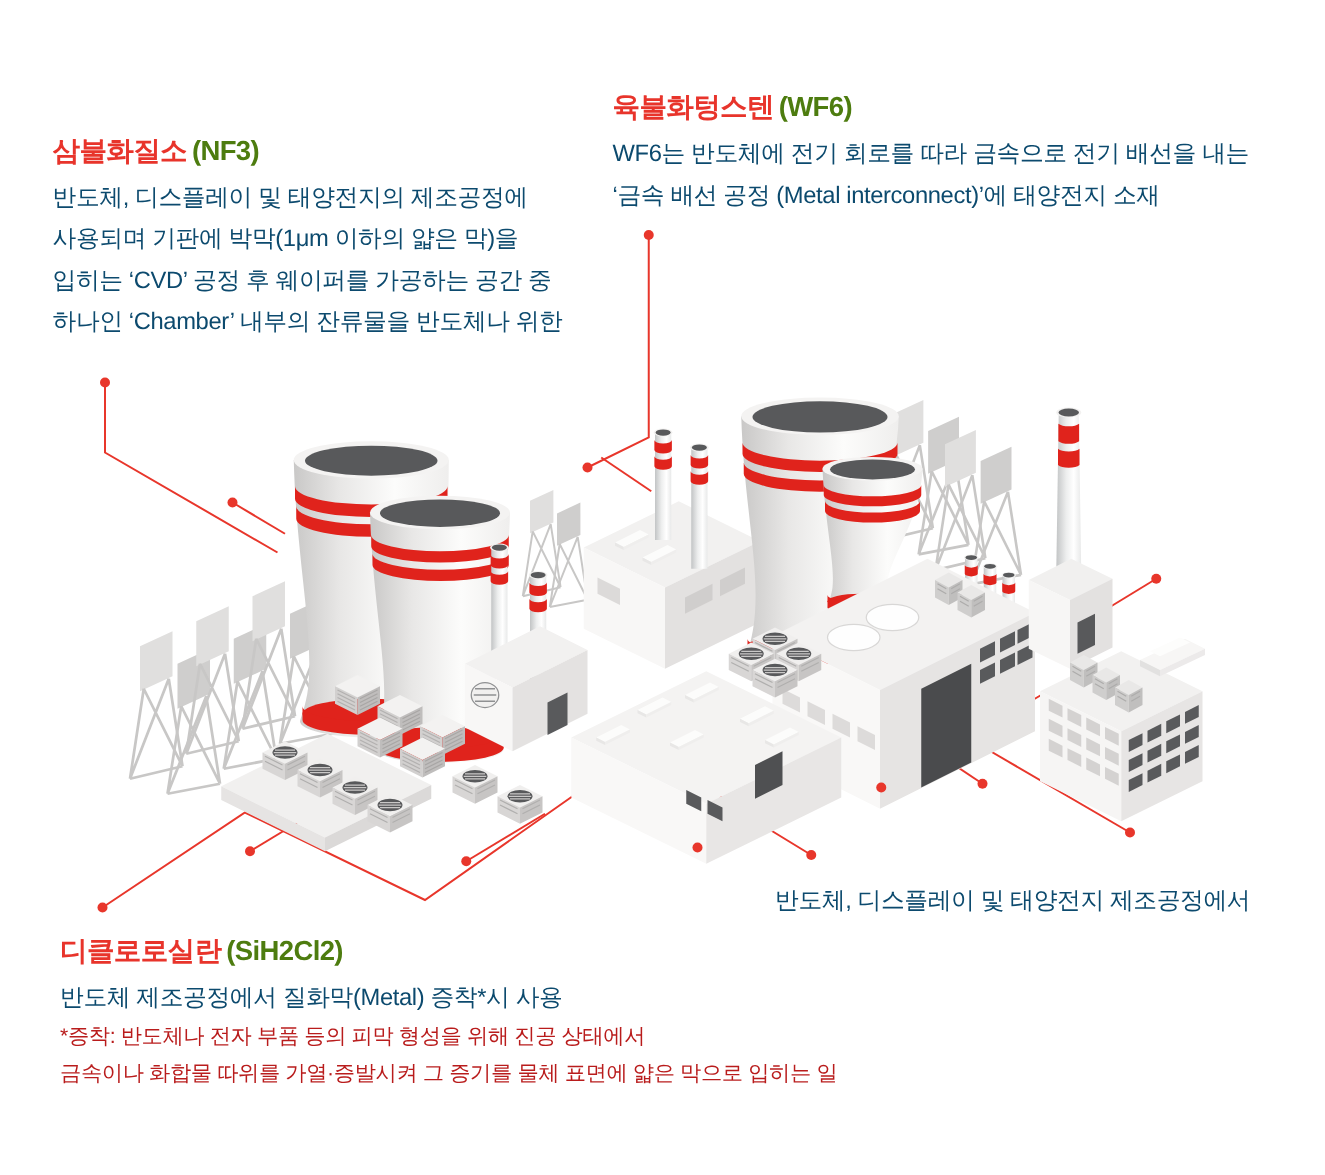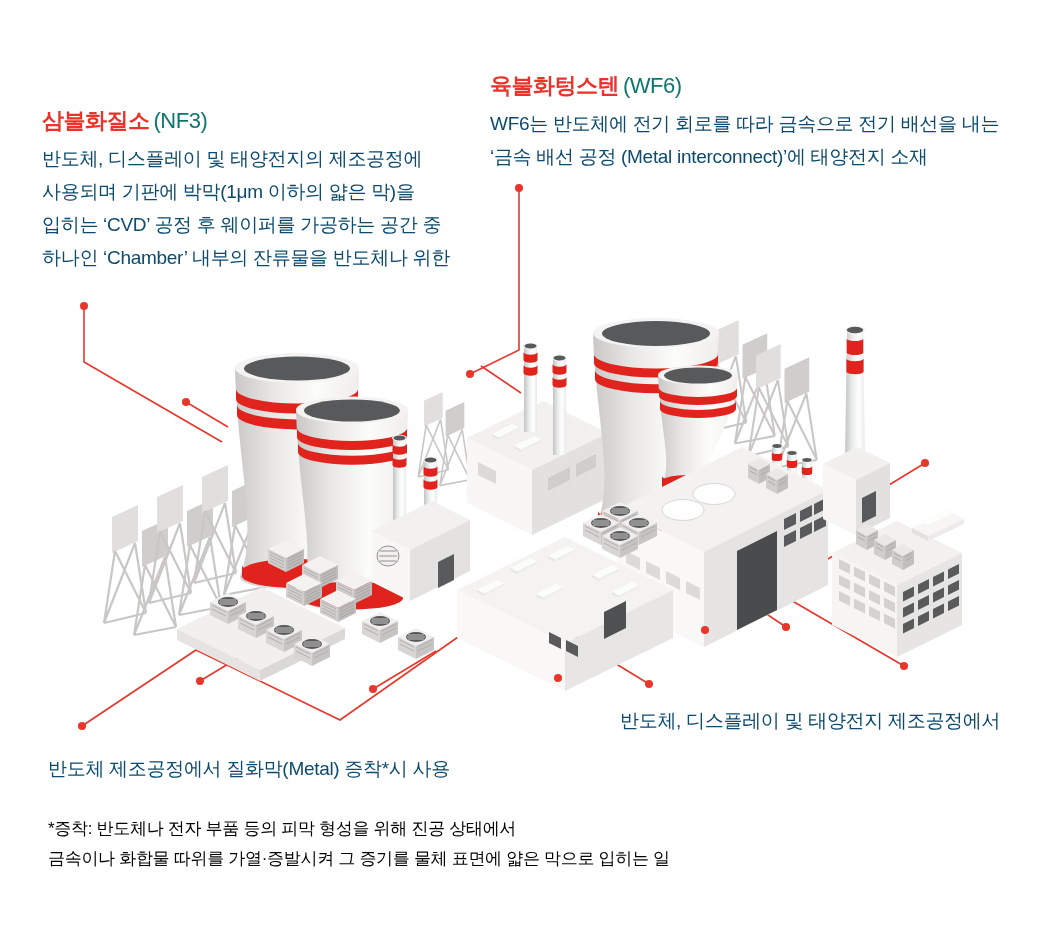--- a/index.html
+++ b/index.html
@@ -1,24 +1,24 @@
 <!DOCTYPE html>
 <html><head>
 <meta charset="utf-8">
 <style>
   html,body{margin:0;padding:0;background:#fff;}
   .canvas{position:relative;width:1060px;height:940px;background:#ffffff;overflow:hidden;
           font-family:"Liberation Sans", sans-serif;}
   .scene{position:absolute;left:0;top:0;width:1060px;height:940px;}
   .label{position:absolute;z-index:5;}
   .label .ttl{font-size:22px;font-weight:700;color:#e8342b;letter-spacing:-0.5px;white-space:nowrap;}
-  .label .ttl .formula{color:#0f766e;font-weight:400;margin-left:4px;}
+  .label .ttl .formula{color:#4d7c0f;font-weight:700;margin-left:4px;}
   .label .body{margin-top:6px;font-size:19px;line-height:33px;color:#0c4a6e;letter-spacing:-0.3px;}
   .label .body div{white-space:nowrap;}
-  .footnote{position:absolute;z-index:5;font-size:17px;line-height:30px;color:#000000;letter-spacing:-0.3px;}
+  .footnote{position:absolute;z-index:5;font-size:17px;line-height:30px;color:#b91c1c;letter-spacing:-0.3px;}
   .footnote div{white-space:nowrap;}
 </style>
 </head>
 <body>
 
 <div class="canvas">
 
   <svg class="scene" viewBox="0 0 1060 940">
     <defs>
       <linearGradient id="towerG" x1="0" y1="0" x2="1" y2="0">
@@ -349,20 +349,21 @@
 
   <div class="label" style="left:490px;top:71px;">
     <div class="ttl"><span>육불화텅스텐</span><span class="formula">(WF6)</span></div>
     <div class="body">
       <div>WF6는 반도체에 전기 회로를 따라 금속으로 전기 배선을 내는</div>
       <div>‘금속 배선 공정 (Metal interconnect)’에 태양전지 소재</div>
     </div>
   </div>
 
   <div class="label" style="left:48px;top:746px;">
+    <div class="ttl"><span>디클로로실란</span><span class="formula">(SiH2Cl2)</span></div>
     <div class="body">
       <div>반도체 제조공정에서 질화막(Metal) 증착*시 사용</div>
     </div>
   </div>
 
   <div class="label" style="left:620px;top:698px;">
     <div class="body">
       <div>반도체, 디스플레이 및 태양전지 제조공정에서</div>
     </div>
   </div>

